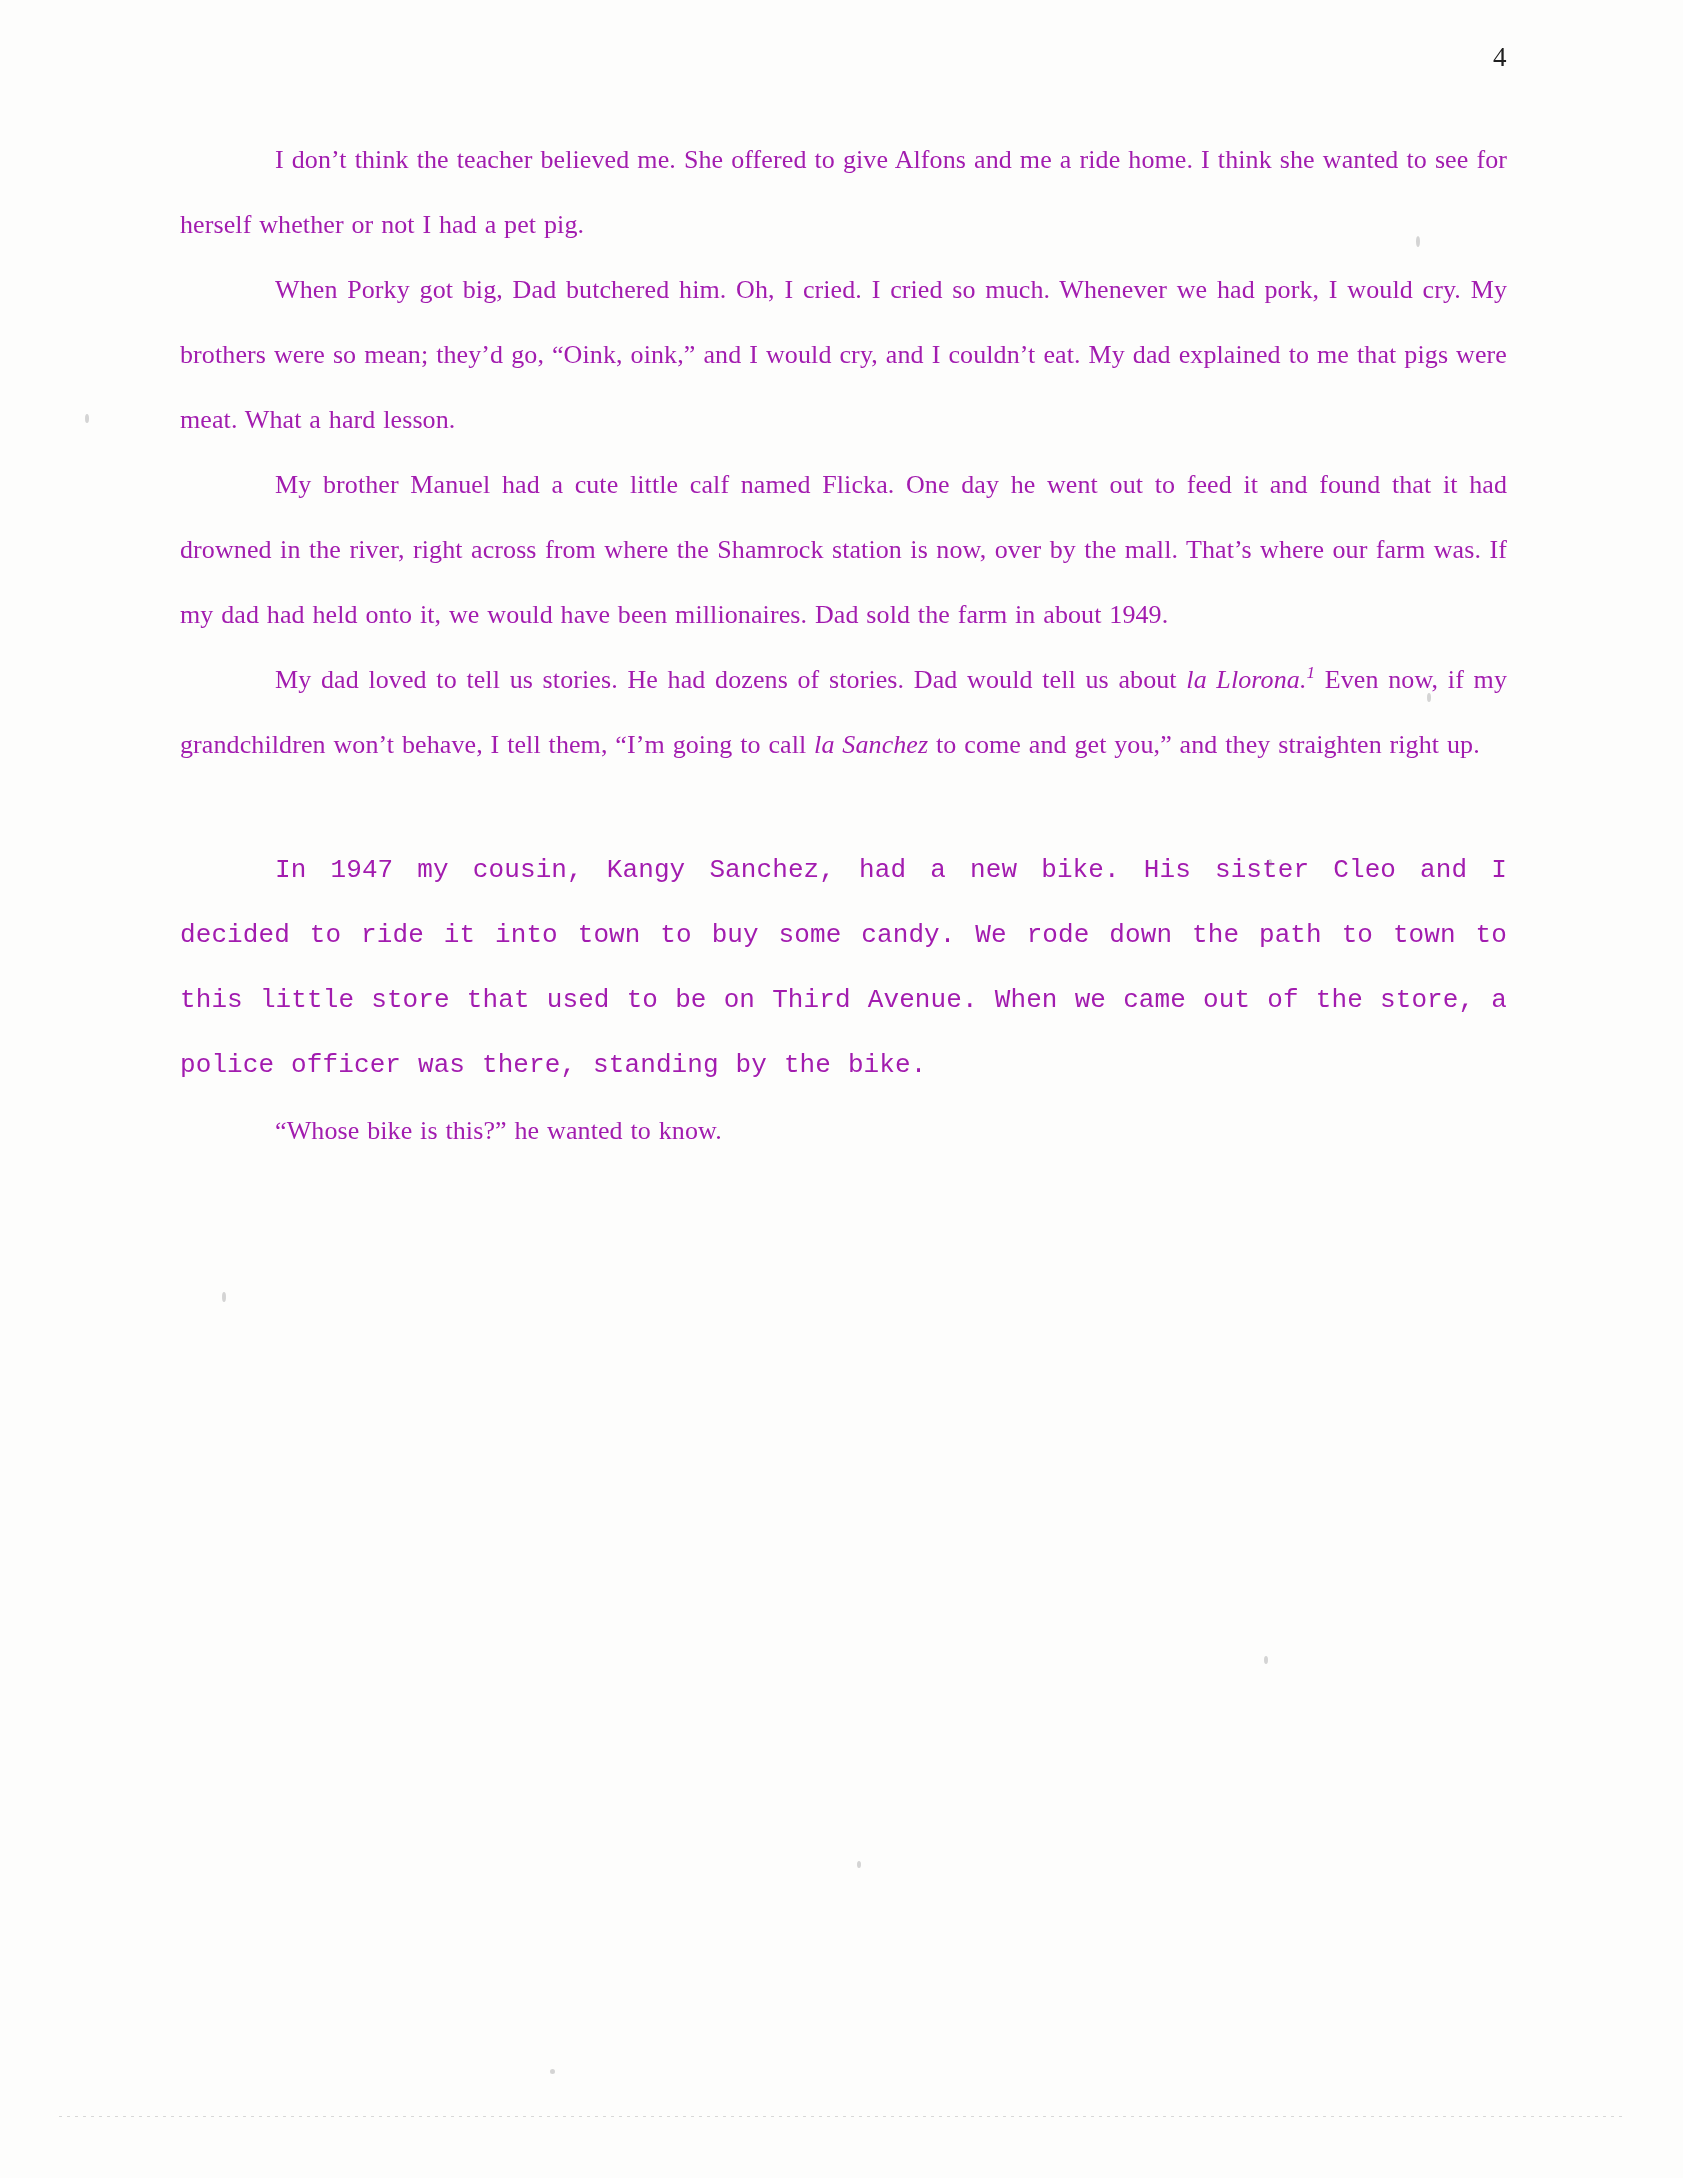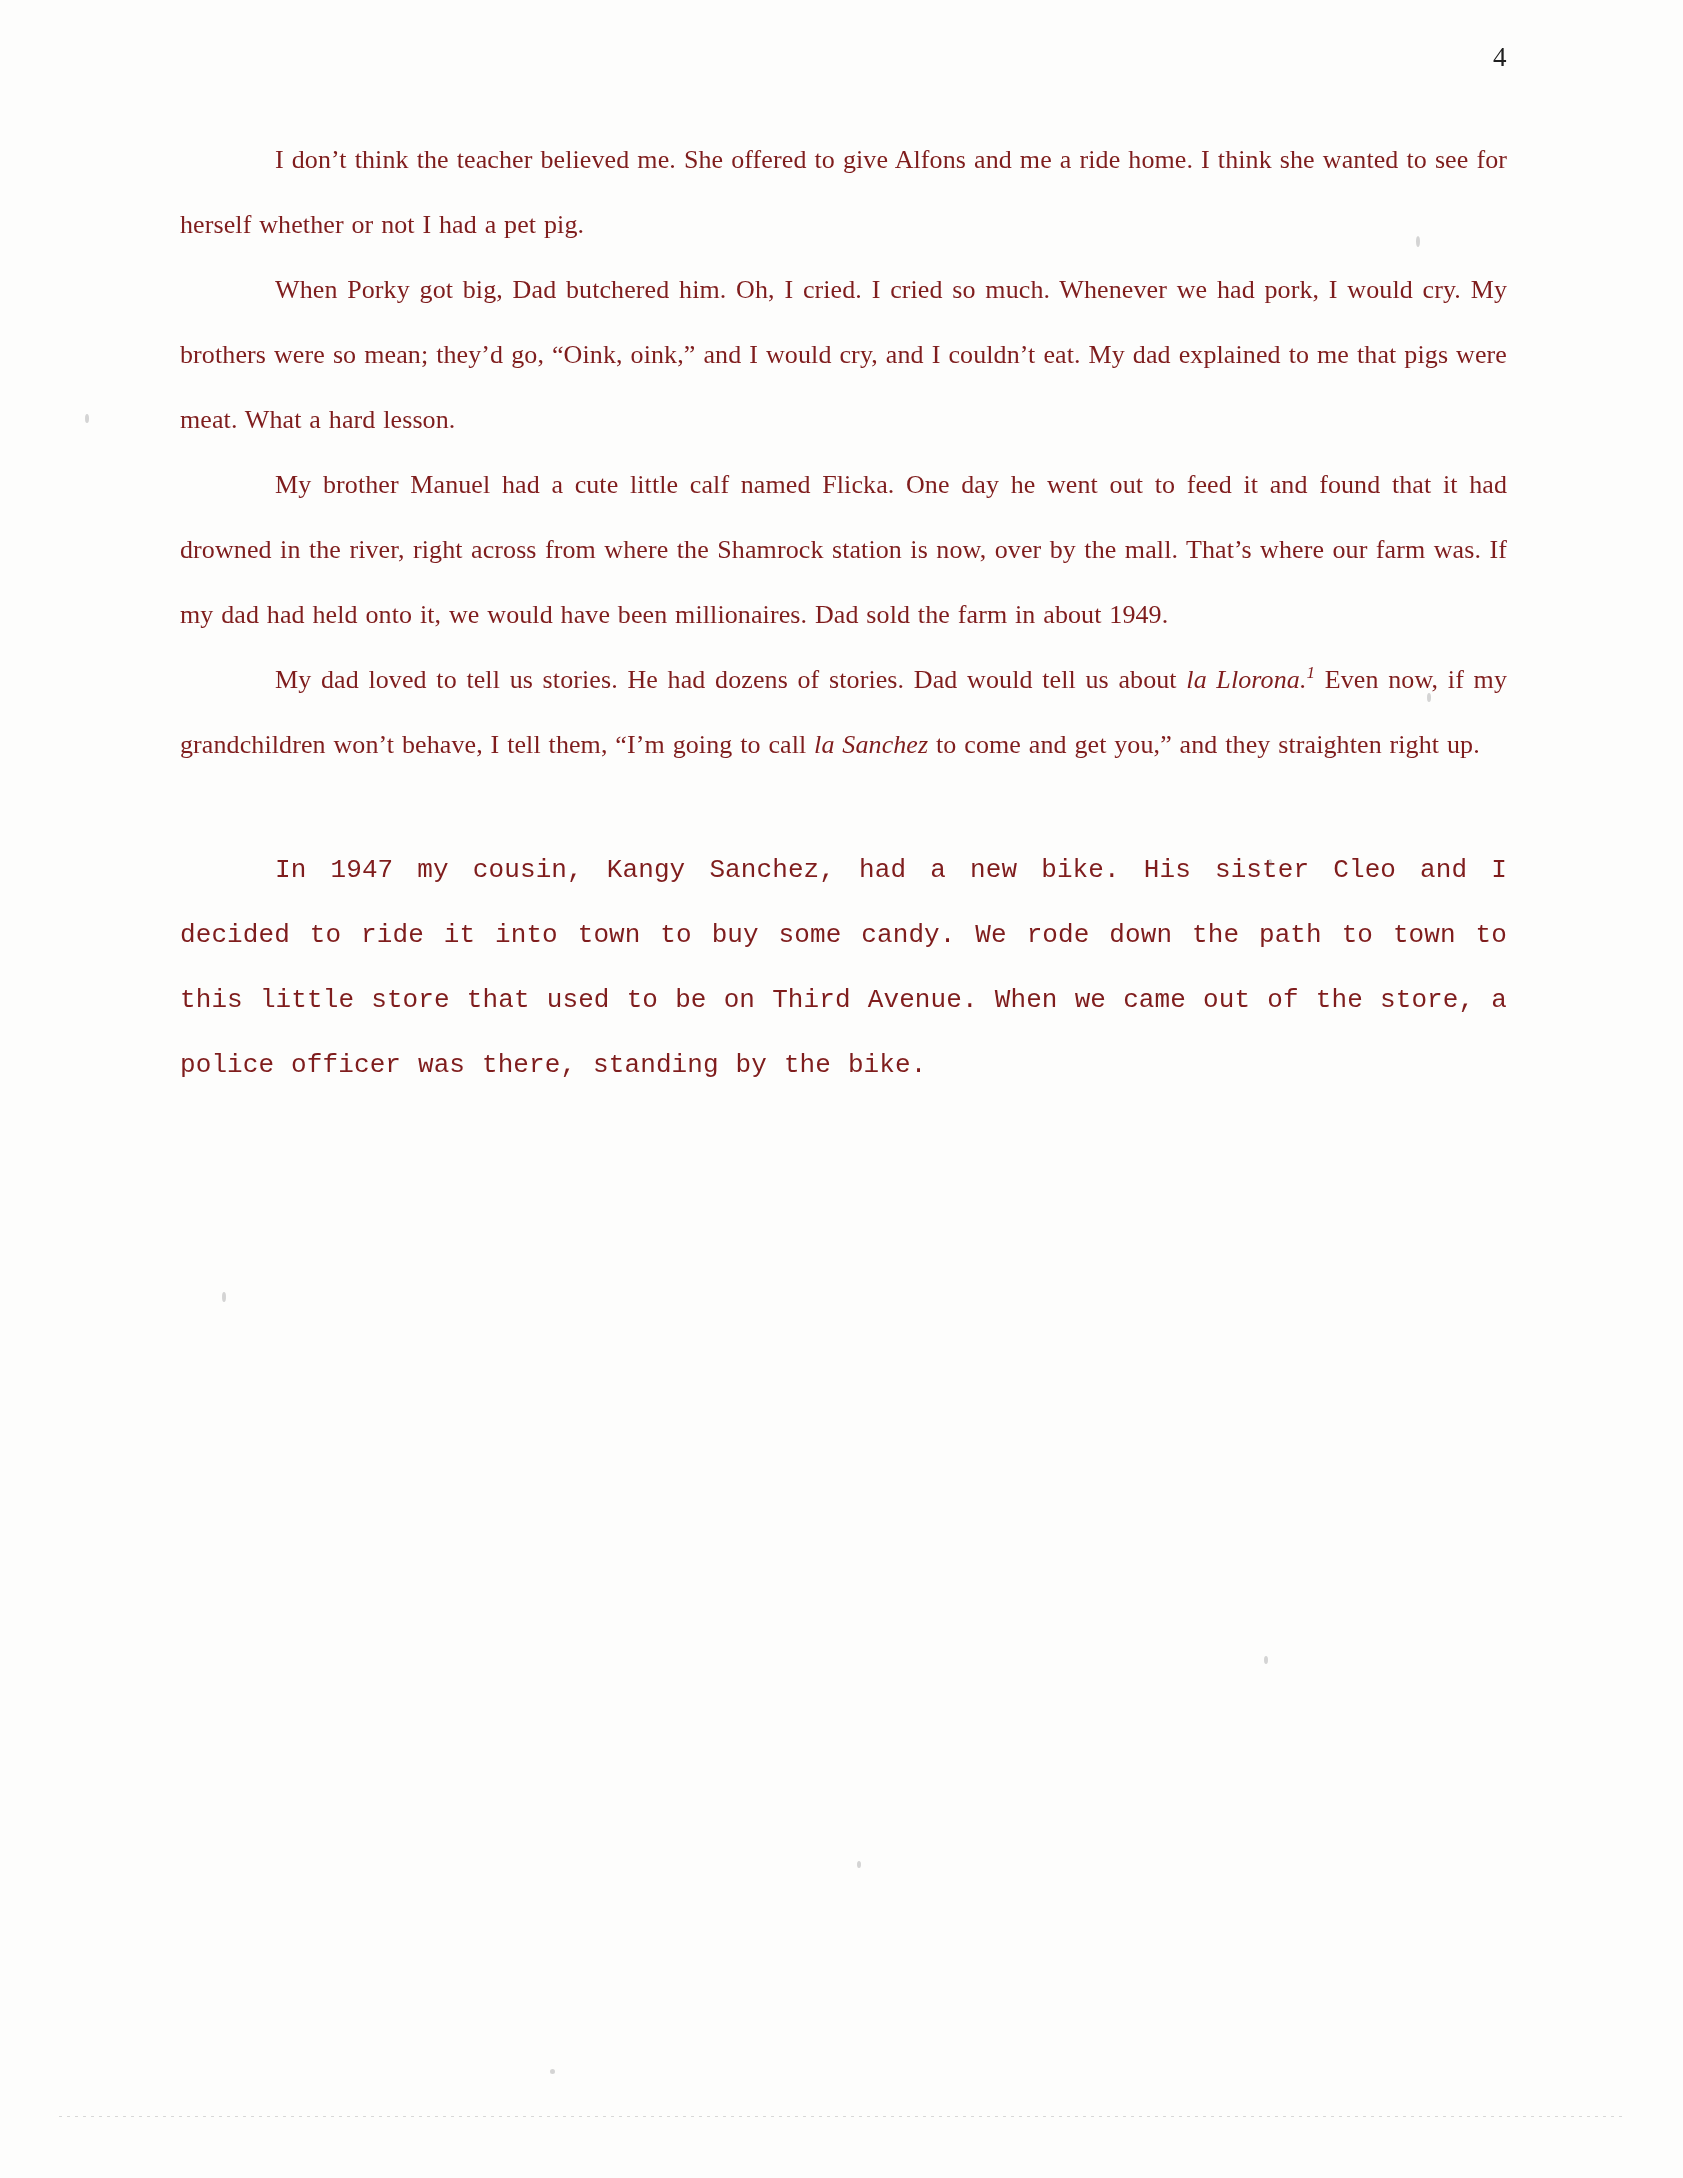--- a/index.html
+++ b/index.html
@@ -33,21 +33,21 @@
     left: 180px;
     right: 176px;
     top: 127px;
   }
   p.para {
     margin: 0 0 0 0;
     font-size: 26px;
     line-height: 65px;
     text-indent: 95px;
     text-align: justify;
-    color: #7f1d1d;
+    color: #a21caf;
     letter-spacing: 0.1px;
     word-spacing: 1.2px;
   }
   p.para.gap-before {
     margin-top: 61px;
     font-family: Liberation Mono, monospace;
   }
   .italic { font-style: italic; }
   sup.footnote-marker {
     font-size: 17px;
@@ -80,20 +80,21 @@
 <div class="page">
 
   <div class="page-number">4</div>
 
   <div class="body-text">
       <p class="para"><span>I don’t think the teacher believed me. She offered to give Alfons and me a ride home. I think she wanted to see for herself whether or not I had a pet pig.</span></p>
       <p class="para"><span>When Porky got big, Dad butchered him. Oh, I cried. I cried so much. Whenever we had pork, I would cry. My brothers were so mean; they’d go, “Oink, oink,” and I would cry, and I couldn’t eat. My dad explained to me that pigs were meat. What a hard lesson.</span></p>
       <p class="para"><span>My brother Manuel had a cute little calf named Flicka. One day he went out to feed it and found that it had drowned in the river, right across from where the Shamrock station is now, over by the mall. That’s where our farm was. If my dad had held onto it, we would have been millionaires. Dad sold the farm in about 1949.</span></p>
       <p class="para"><span>My dad loved to tell us stories. He had dozens of stories. Dad would tell us about </span><span class="italic">la Llorona.</span><sup class="footnote-marker">1</sup><span> Even now, if my grandchildren won’t behave, I tell them, “I’m going to call </span><span class="italic">la Sanchez</span><span> to come and get you,” and they straighten right up.</span></p>
       <p class="para gap-before"><span>In 1947 my cousin, Kangy Sanchez, had a new bike. His sister Cleo and I decided to ride it into town to buy some candy. We rode down the path to town to this little store that used to be on Third Avenue. When we came out of the store, a police officer was there, standing by the bike.</span></p>
+      <p class="para"><span>“Whose bike is this?” he wanted to know.</span></p>
     </div>
 
   <div class="edge-line"></div>
 
   <div class="speck" style="left:85px;  top:414px;  width:4px;  height:9px;"></div>
   <div class="speck" style="left:222px; top:1292px; width:4px;  height:10px;"></div>
   <div class="speck" style="left:1416px;top:236px;  width:4px;  height:11px;"></div>
   <div class="speck" style="left:1427px;top:693px;  width:4px;  height:9px;"></div>
   <div class="speck" style="left:1268px;top:859px;  width:4px;  height:8px;"></div>
   <div class="speck" style="left:857px;  top:1861px; width:4px;  height:7px;"></div>

